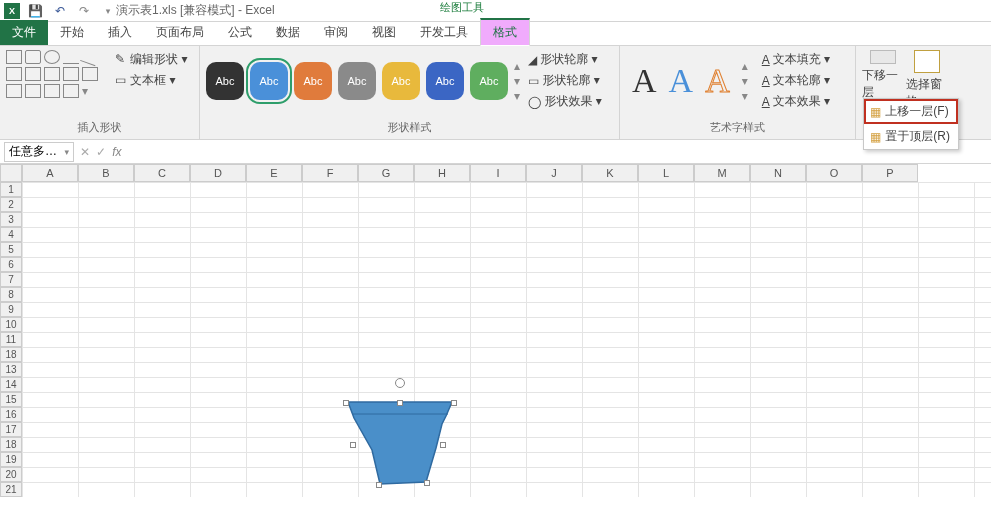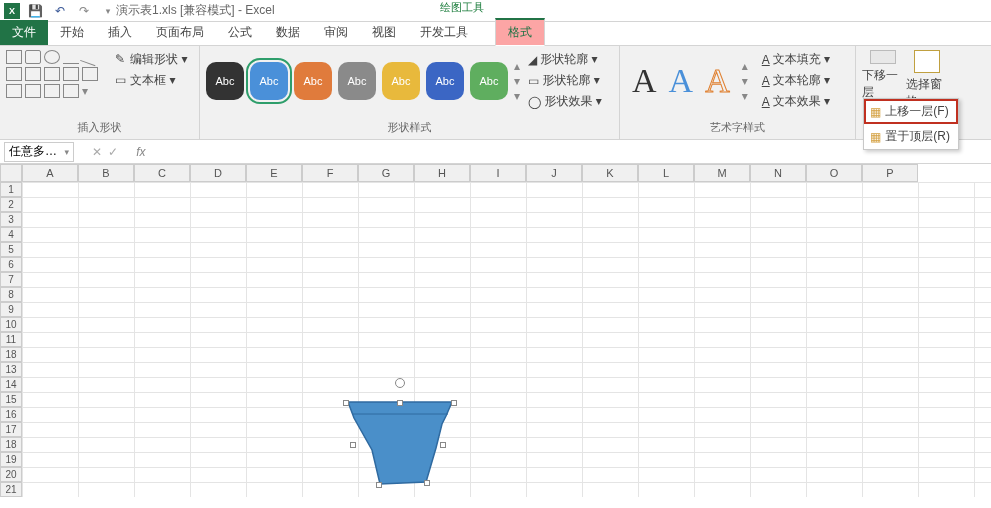--- a/index.html
+++ b/index.html
@@ -5,21 +5,21 @@
 *{margin:0;padding:0;box-sizing:border-box;font-family:"Microsoft YaHei",sans-serif;font-size:12px;}
 body{background:#fff;width:991px;height:508px;overflow:hidden;position:relative;}
 .titlebar{height:22px;background:#fff;border-bottom:1px solid #d4d4d4;display:flex;align-items:center;}
 .titlebar .qat{display:flex;align-items:center;padding-left:4px;gap:8px;}
 .titlebar .qat span{width:16px;height:16px;display:flex;align-items:center;justify-content:center;}
 .titlebar .title{flex:1;color:#666;font-size:12px;}
 .tool-context{position:absolute;left:440px;top:0;color:#1a7c3b;font-size:11px;}
 .tabs{height:24px;background:#fff;display:flex;align-items:flex-end;border-bottom:1px solid #d4d4d4;}
 .tab{padding:4px 12px;color:#444;cursor:pointer;font-size:12px;}
 .tab.file{background:#217346;color:#fff;}
-.tab.active{background:#fca5a5;border:1px solid #d4d4d4;border-bottom:1px solid #fff;color:#217346;position:relative;top:1px;margin-left:15px;}
+.tab.active{background:#f0abfc;border:1px solid #d4d4d4;border-bottom:1px solid #fff;color:#217346;position:relative;top:1px;}
 .tab.format{color:#217346;border-top:2px solid #217346;}
 .ribbon{height:94px;background:#f1f1f1;border-bottom:1px solid #d4d4d4;display:flex;}
 .rgroup{border-right:1px solid #d4d4d4;padding:4px 6px;display:flex;flex-direction:column;justify-content:space-between;}
 .rgroup .glabel{text-align:center;color:#666;font-size:11px;margin-top:2px;}
 .shapes-gal{display:flex;flex-wrap:wrap;width:100px;gap:3px;}
 .shapes-gal span{width:16px;height:14px;border:1px solid #888;display:inline-block;}
 .shapes-gal .ln{border:none;border-bottom:1px solid #888;}
 .btnrow{display:flex;flex-direction:column;gap:2px;margin-left:6px;}
 .btnrow div{color:#444;font-size:11px;padding:1px 3px;}
 .styles-gal{display:flex;gap:6px;align-items:center;}
@@ -29,21 +29,21 @@
 .fill-btns div{font-size:11px;color:#444;padding:1px 4px;display:flex;align-items:center;gap:3px;}
 .wa-gal{display:flex;gap:12px;align-items:center;padding:0 6px;}
 .wa-gal .A{font-size:34px;font-family:"Times New Roman",serif;}
 .arr-btns{display:flex;gap:2px;}
 .arr-big{width:42px;height:60px;display:flex;flex-direction:column;align-items:center;justify-content:center;font-size:11px;color:#444;}
 .arr-big.sel{background:#cde6d8;border:1px solid #2e9e6b;}
 .arr-icon{width:26px;height:26px;background:#f9d978;border:1px solid #c0a040;margin-bottom:3px;}
 .dropdown{position:absolute;right:32px;top:98px;width:96px;background:#fff;border:1px solid #c8c8c8;box-shadow:2px 2px 4px rgba(0,0,0,.2);z-index:10;}
 .dropdown .item{padding:4px 6px;font-size:11px;color:#444;display:flex;align-items:center;gap:4px;}
 .dropdown .item.hl{border:2px solid #c03020;padding:2px 4px;}
-.fbar{height:24px;border-bottom:1px solid #d4d4d4;display:flex;align-items:center;padding:0 4px;gap:18px;}
+.fbar{height:24px;border-bottom:1px solid #d4d4d4;display:flex;align-items:center;padding:0 4px;gap:6px;}
 .namebox{width:70px;height:20px;border:1px solid #ccc;padding:0 4px;display:flex;align-items:center;justify-content:space-between;}
 .namebox span:last-child{color:#888;font-size:9px;}
 .fx-btns{display:flex;gap:6px;color:#aaa;}
 .fx{font-style:italic;color:#888;}
 .grid{position:relative;}
 .colhdr{display:flex;height:18px;}
 .colhdr .corner{width:22px;border:1px solid #ccc;background:#f0f0f0;}
 .colhdr .ch{width:56px;border:1px solid #ccc;background:#f0f0f0;text-align:center;color:#555;font-size:11px;line-height:16px;}
 .rows{display:flex;}
 .rowhdrs{display:flex;flex-direction:column;}

